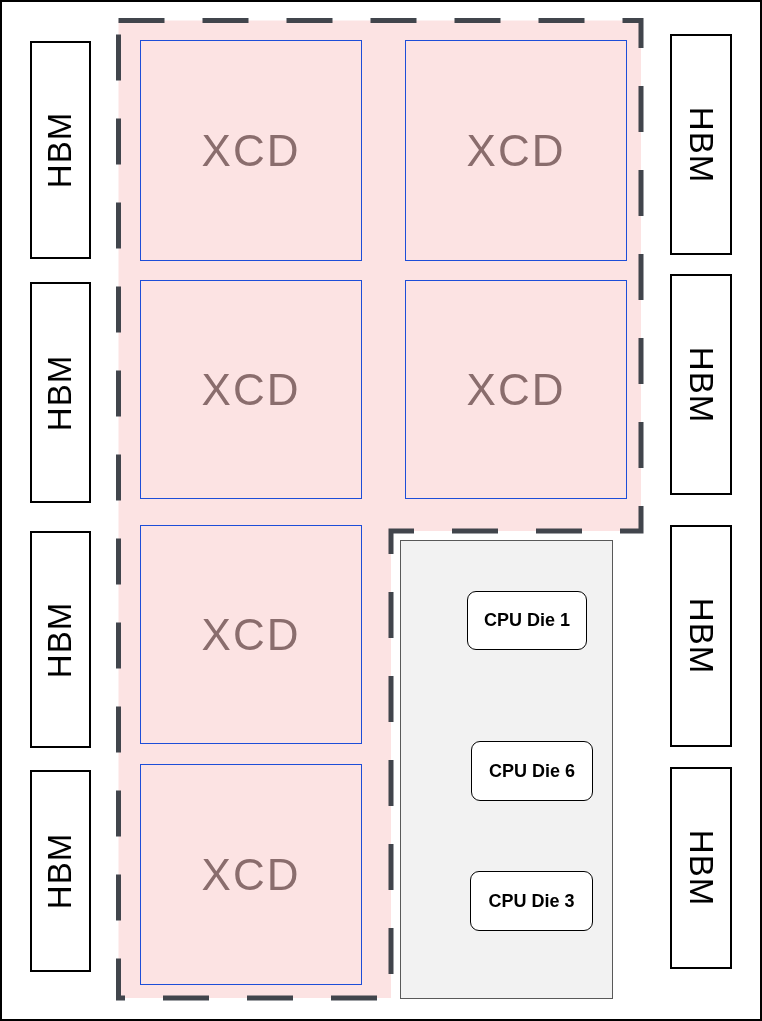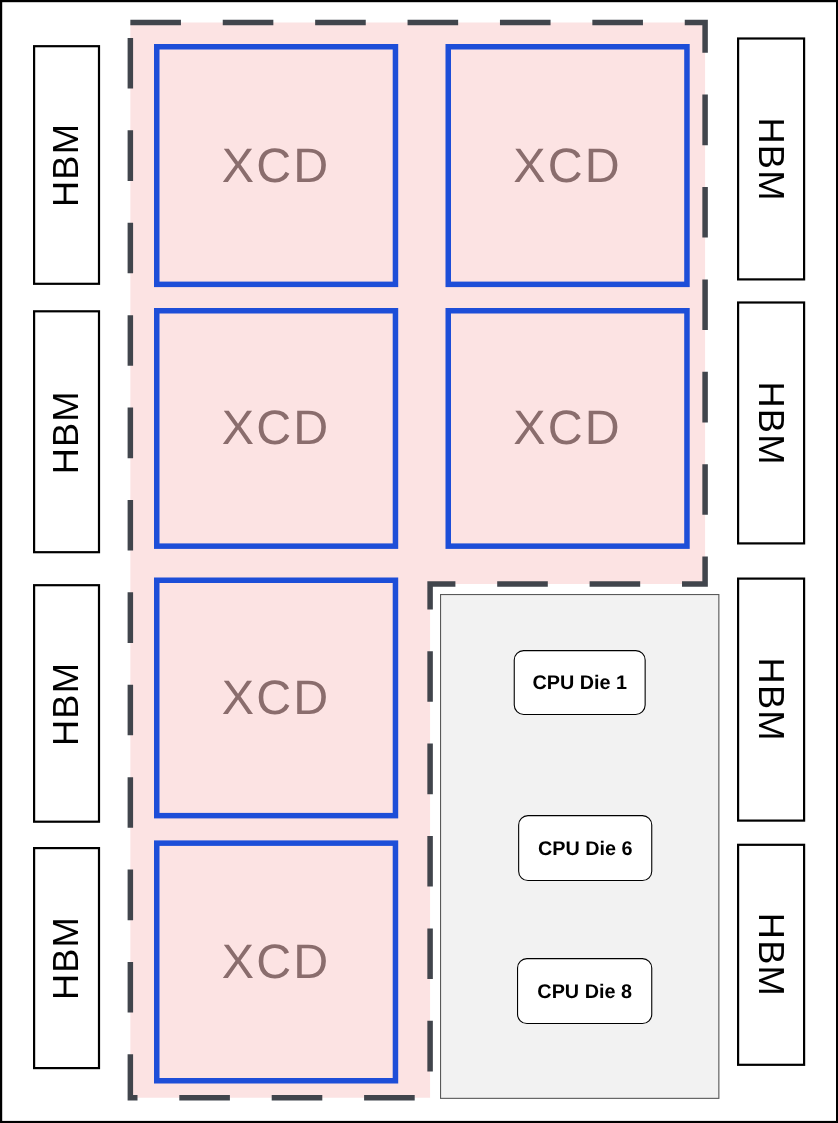--- a/index.html
+++ b/index.html
@@ -36,37 +36,37 @@
     color: #000000;
     letter-spacing: 1px;
     white-space: nowrap;
   }
   .hbm.left .hbm-text  { transform: rotate(-90deg); }
   .hbm.right .hbm-text { transform: rotate(90deg); }
 
   .xcd {
     position: absolute;
     box-sizing: border-box;
-    border: 5px solid #1d4ed8;
+    border: 1px solid #1d4ed8;
     background: transparent;
     display: flex;
     align-items: center;
     justify-content: center;
     text-align: center;
   }
   .xcd .xcd-text {
     font-size: 44px;
     color: #8a6d6d;
     letter-spacing: 2px;
   }
 
   .cpu-region {
     position: absolute;
     left: 398px; top: 538px;
-    width: 254px; height: 459px;
+    width: 213px; height: 459px;
     box-sizing: border-box;
     background: #f2f2f2;
     border: 1px solid #595959;
   }
 
   .cpu-die {
     position: absolute;
     box-sizing: border-box;
     background: #ffffff;
     border: 1.5px solid #000000;
@@ -137,17 +137,17 @@
   </div>
 
   <div class="cpu-region">
     <div class="cpu-die" style="left:66px; top:50px;  width:120px; height:59px;">
       <span class="cpu-die-text">CPU Die 1</span>
     </div>
     <div class="cpu-die" style="left:70px; top:200px; width:122px; height:60px;">
       <span class="cpu-die-text">CPU Die 6</span>
     </div>
     <div class="cpu-die" style="left:69px; top:330px; width:123px; height:60px;">
-      <span class="cpu-die-text">CPU Die 8</span>
+      <span class="cpu-die-text">CPU Die 3</span>
     </div>
   </div>
 
 </div>
 
 </body></html>

